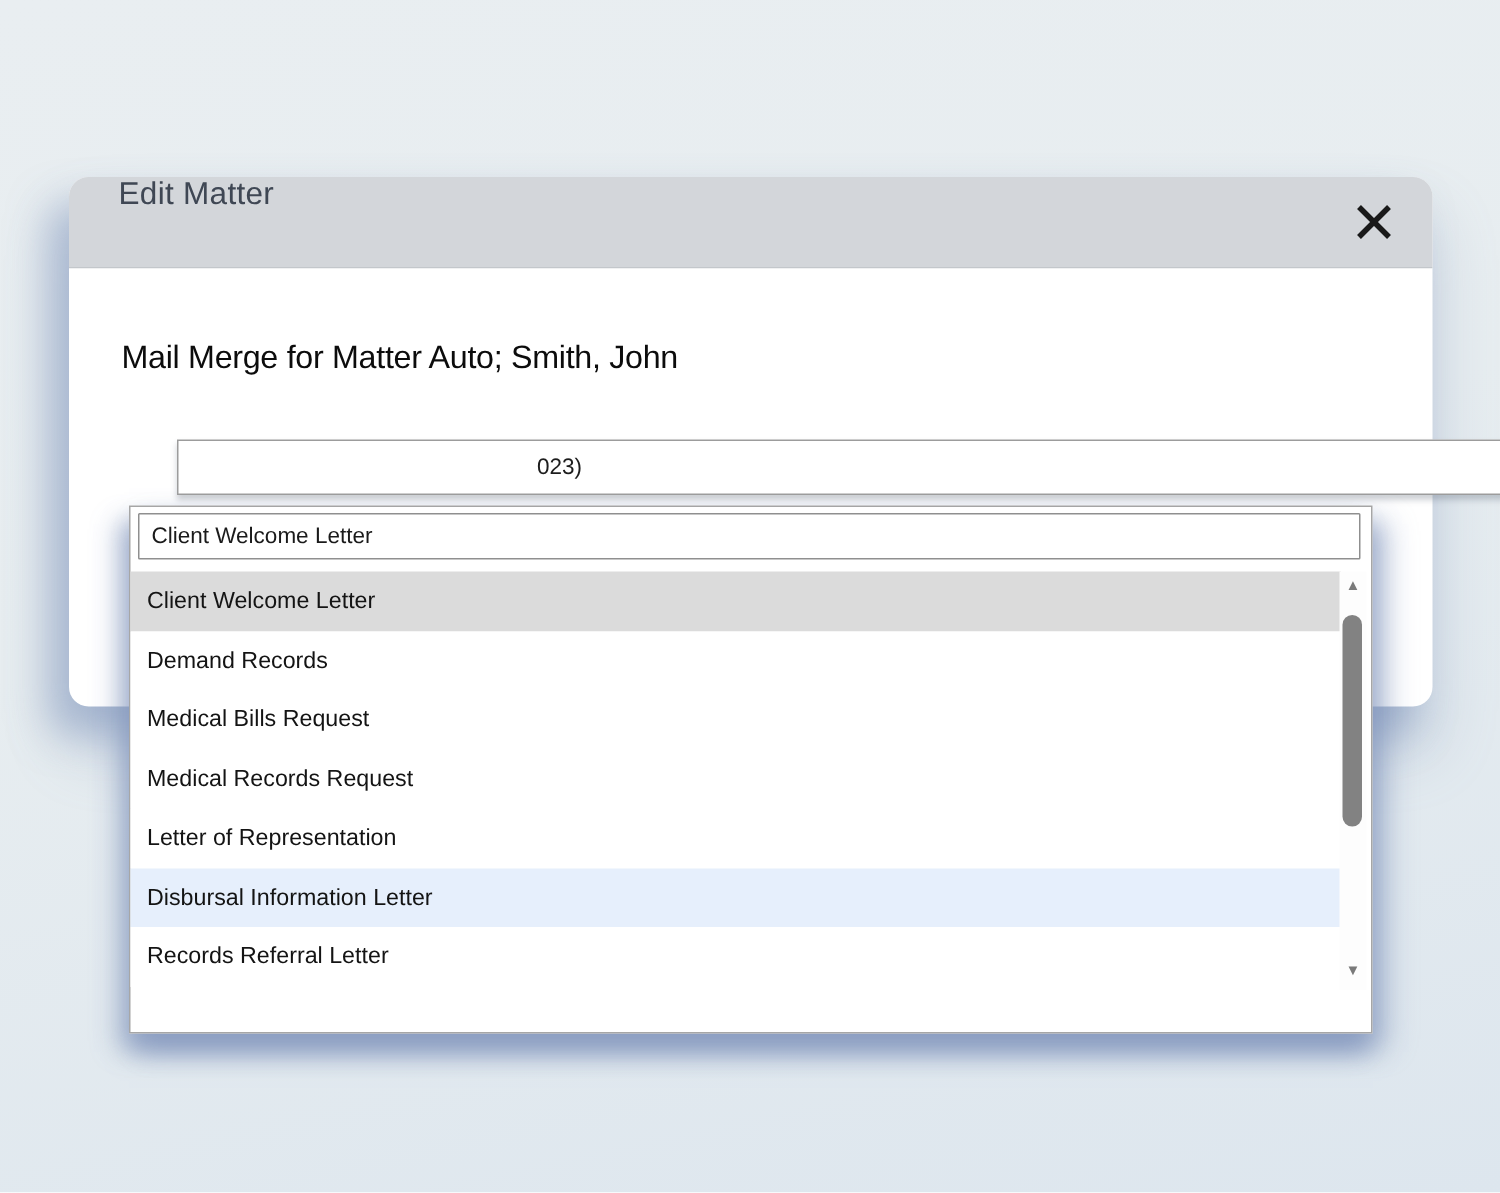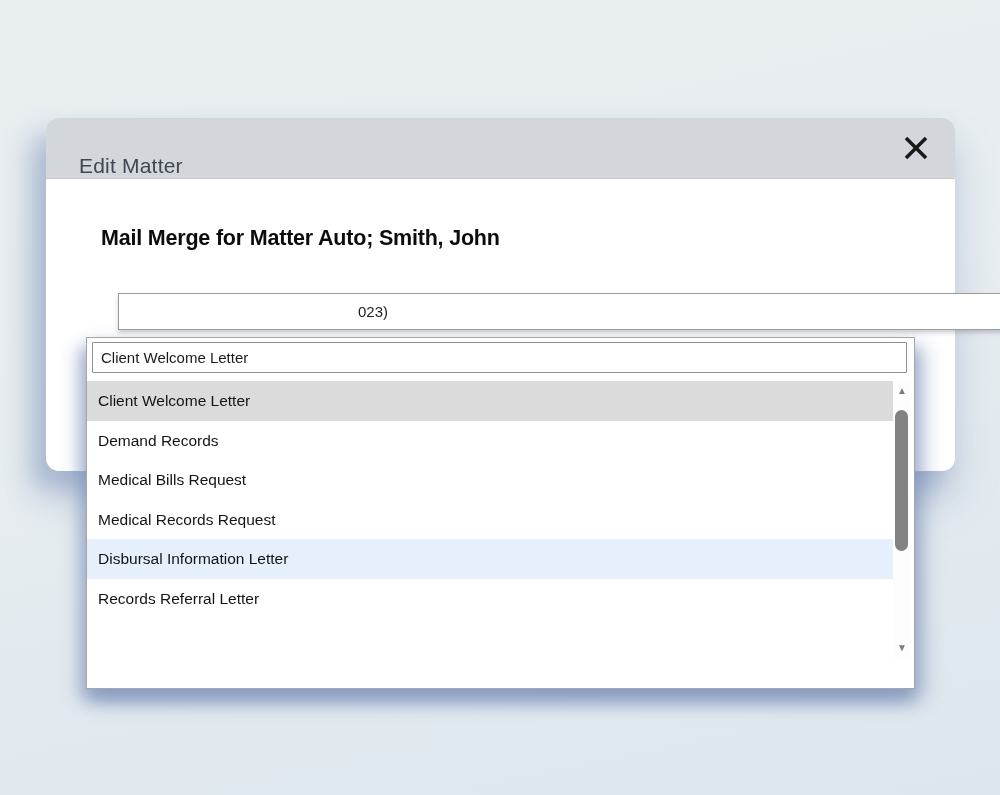--- a/index.html
+++ b/index.html
@@ -12,33 +12,33 @@
   .modal{
     position:absolute;left:46px;top:118px;width:909px;height:353px;
     background:#ffffff;border-radius:13px;
     box-shadow:-14px 18px 26px rgba(126,148,187,.50), 0 28px 42px rgba(126,148,187,.32);
   }
   .modal-header{
     position:absolute;left:0;top:0;right:0;height:60px;
     background:var(--header-bg,#d3d6da);
     border-radius:13px 13px 0 0;
     border-bottom:1px solid #c3c7cb;
-    display:flex;align-items:flex-end;
+    display:flex;align-items:flex-start;
   }
   .modal-title{
     margin-left:33px;font-size:21px;color:#3f4754;letter-spacing:.2px;
   }
   .close-btn{
     position:absolute;right:22px;top:13px;width:34px;height:34px;
     background:transparent;border:none;padding:0;margin:0;cursor:pointer;
     display:flex;align-items:center;justify-content:center;
   }
   .heading{
-    position:absolute;left:55px;top:108px;margin:0;
-    font-size:21.5px;font-weight:700;color:#0c0c0c;letter-spacing:-.2px;
+    position:absolute;left:35px;top:108px;margin:0;
+    font-size:21.5px;font-weight:400;color:#0c0c0c;letter-spacing:-.2px;
   }
   
   .combobox{
     position:absolute;left:86px;top:293px;width:922px;height:37px;
     background:#ffffff;border:1px solid #9c9c9c;box-sizing:border-box;
     box-shadow:0 3px 4px rgba(90,100,115,.30);
     z-index:3;cursor:pointer;margin-left:32px;
   }
   .combobox-value{
     position:absolute;left:239px;top:0;line-height:35px;
@@ -111,20 +111,21 @@
   </div>
 
   <div class="dropdown-panel">
     <input class="search-input" type="text" value="Client Welcome Letter" style="">
 
     <div class="option-list">
       <div class="option is-selected">Client Welcome Letter</div>
       <div class="option">Demand Records</div>
       <div class="option">Medical Bills Request</div>
       <div class="option">Medical Records Request</div>
+      <div class="option">Letter of Representation</div>
       <div class="option is-hover">Disbursal Information Letter</div>
       <div class="option">Records Referral Letter</div>
     </div>
 
     <div class="scrollbar">
       <div class="sb-btn up">
         <span>▲</span>
       </div>
       <div class="sb-thumb"></div>
       <div class="sb-btn down">

